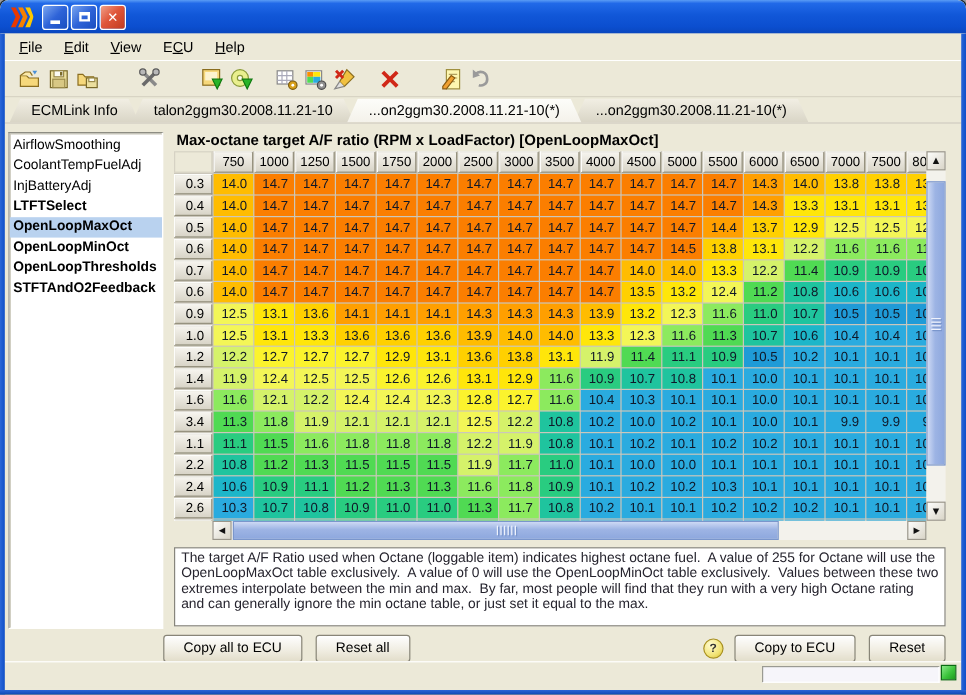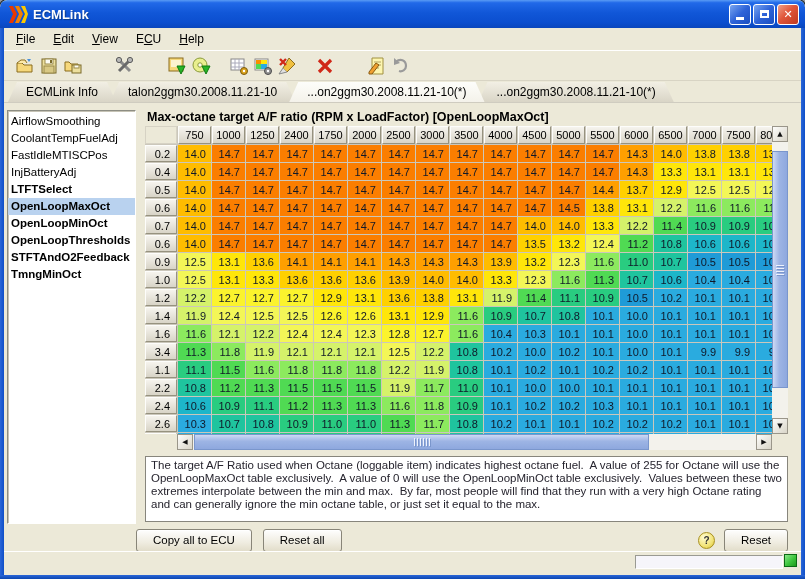--- a/index.html
+++ b/index.html
@@ -97,21 +97,20 @@
 <body>
 
 <div id="window">
 
   <div id="titlebar">
     <svg id="app-logo" viewBox="0 0 20 17">
       <polygon points="1,17 5,17 9,8 5,0 1,0 5,8" fill="#e83800"></polygon>
       <polygon points="7,17 11,17 15,8 11,0 7,0 11,8" fill="#f58000"></polygon>
       <polygon points="13,17 17,17 20,8 17,0 13,0 17,8" fill="#fcc800"></polygon>
     </svg>
-    <span id="title-text">ECMLink</span>
     <span class="wbtn blue">
         <i id="min-glyph"></i>
       </span>
     <span class="wbtn blue">
         <i id="max-glyph"></i>
       </span>
     <span class="wbtn red">✕</span>
   </div>
 
   <div id="menubar">
@@ -224,57 +223,55 @@
   <div id="tabbar">
       <span class="tab">ECMLink Info</span>
       <span class="tab">talon2ggm30.2008.11.21-10</span>
       <span class="tab active">...on2ggm30.2008.11.21-10(*)</span>
       <span class="tab">...on2ggm30.2008.11.21-10(*)</span>
     </div>
 
   <div id="sidebar">
       <div class="list-item">AirflowSmoothing</div>
       <div class="list-item">CoolantTempFuelAdj</div>
-      <div class="list-item">FastIdleMTISCPos</div>
       <div class="list-item">InjBatteryAdj</div>
       <div class="list-item bold">LTFTSelect</div>
       <div class="list-item bold selected">OpenLoopMaxOct</div>
       <div class="list-item bold">OpenLoopMinOct</div>
       <div class="list-item bold">OpenLoopThresholds</div>
       <div class="list-item bold">STFTAndO2Feedback</div>
-      <div class="list-item bold">TmngMinOct</div>
     </div>
 
   <div id="table-title">Max-octane target A/F ratio (RPM x LoadFactor) [OpenLoopMaxOct]</div>
 
   <div id="grid-viewport">
     <div id="grid-inner">
         <div class="grow header">
           <div class="gcorner"></div>
           <div class="ghead">750</div>
           <div class="ghead">1000</div>
           <div class="ghead">1250</div>
-          <div class="ghead">2400</div>
+          <div class="ghead">1500</div>
           <div class="ghead">1750</div>
           <div class="ghead">2000</div>
           <div class="ghead">2500</div>
           <div class="ghead">3000</div>
           <div class="ghead">3500</div>
           <div class="ghead">4000</div>
           <div class="ghead">4500</div>
           <div class="ghead">5000</div>
           <div class="ghead">5500</div>
           <div class="ghead">6000</div>
           <div class="ghead">6500</div>
           <div class="ghead">7000</div>
           <div class="ghead">7500</div>
           <div class="ghead">8000</div>
         </div>
         <div class="grow">
-          <div class="grlabel">0.2</div>
+          <div class="grlabel">0.3</div>
           <div class="gcell" style="background: rgb(255, 188, 0);">14.0</div>
           <div class="gcell" style="background: rgb(251, 126, 0);">14.7</div>
           <div class="gcell" style="background: rgb(251, 126, 0);">14.7</div>
           <div class="gcell" style="background: rgb(251, 126, 0);">14.7</div>
           <div class="gcell" style="background: rgb(251, 126, 0);">14.7</div>
           <div class="gcell" style="background: rgb(251, 126, 0);">14.7</div>
           <div class="gcell" style="background: rgb(251, 126, 0);">14.7</div>
           <div class="gcell" style="background: rgb(251, 126, 0);">14.7</div>
           <div class="gcell" style="background: rgb(251, 126, 0);">14.7</div>
           <div class="gcell" style="background: rgb(251, 126, 0);">14.7</div>
@@ -654,20 +651,21 @@
     <span class="sb-btn" style="right:0;top:0;">▶</span>
   </div>
 
   <div id="description">The target A/F Ratio used when Octane (loggable item) indicates highest octane fuel.  A value of 255 for Octane will use the OpenLoopMaxOct table exclusively.  A value of 0 will use the OpenLoopMinOct table exclusively.  Values between these two extremes interpolate between the min and max.  By far, most people will find that they run with a very high Octane rating and can generally ignore the min octane table, or just set it equal to the max.</div>
 
   <div id="button-row">
     <span class="btn">Copy all to ECU</span>
     <span class="btn">Reset all</span>
     <span class="spacer"></span>
     <span id="help-icon">?</span>
+    <span class="btn">Copy to ECU</span>
     <span class="btn" style="margin-right:0;">Reset</span>
   </div>
 
   <div id="statusbar">
     <span id="status-cell"></span>
     <span id="status-led"></span>
   </div>
 
   <div class="frame" id="frame-l"></div>
   <div class="frame" id="frame-r"></div>

